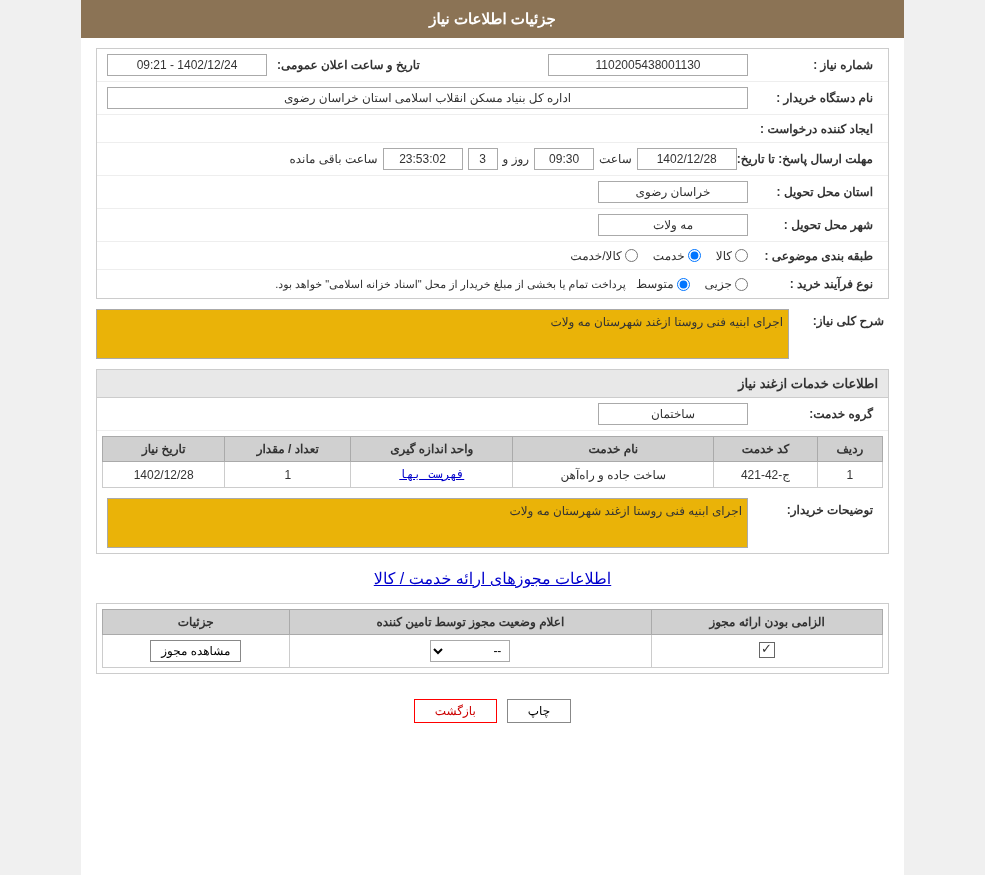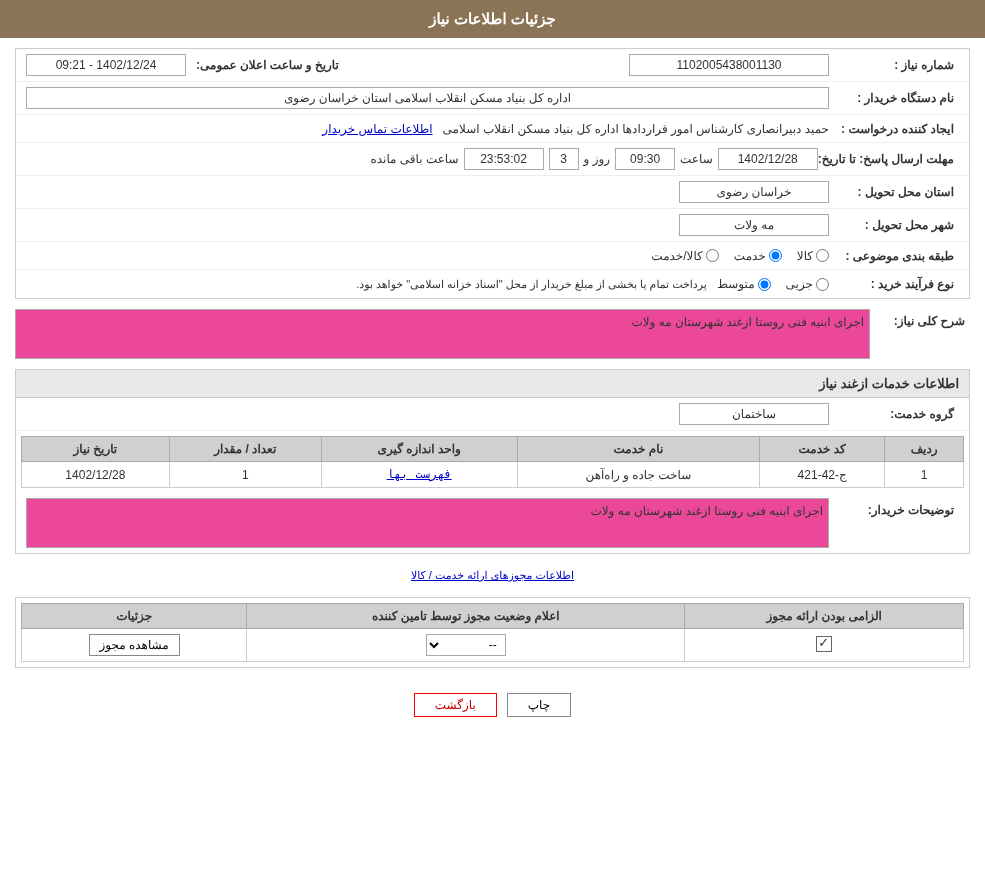--- a/index.html
+++ b/index.html
@@ -4,21 +4,21 @@
   <style>
     * { box-sizing: border-box; margin: 0; padding: 0; }
     body {
       font-family: Tahoma, Arial, sans-serif;
       font-size: 12px;
       background: #f0f0f0;
       direction: rtl;
       color: #333;
     }
     .page-wrapper {
-      width: 985px;
+      width: 823px;
       margin: 0 auto;
       background: #fff;
       min-height: 875px;
     }
     .header-bar {
       background: #8B7355;
       color: #fff;
       text-align: center;
       padding: 10px;
       font-size: 15px;
@@ -103,38 +103,38 @@
     }
     table td {
       border: 1px solid #ccc;
       padding: 5px;
       text-align: center;
     }
     .text-area-box {
       border: 1px solid #aaa;
       min-height: 50px;
       padding: 5px;
-      background: #ec4899;
+      background: #eab308;
       width: 100%;
     }
     .buyer-notes {
       display: flex;
       align-items: flex-start;
       padding: 5px 10px;
     }
     .buyer-notes .label {
       padding-top: 5px;
     }
     .bottom-link {
       color: #0000cc;
       text-decoration: underline;
       padding: 5px 10px;
       display: block;
       text-align: center;
-      font-size: 11px;
+      font-size: 16px;
     }
     .licenses-section {
       margin-top: 10px;
     }
     .licenses-table th, .licenses-table td {
       font-size: 12px;
     }
     .btn {
       padding: 4px 20px;
       font-size: 12px;
@@ -188,25 +188,20 @@
         <span class="value-box" style="min-width:160px; justify-content:center;">1402/12/24 - 09:21</span>
       </div>
 
       <div class="info-row">
         <span class="label">نام دستگاه خریدار :</span>
         <span class="value-box" style="flex:1; justify-content:center;">اداره کل بنیاد مسکن انقلاب اسلامی استان خراسان رضوی</span>
       </div>
 
       <div class="info-row">
         <span class="label">ایجاد کننده درخواست :</span>
-        <span style="flex:1;">
-          <span>حمید دبیرانصاری کارشناس امور قراردادها اداره کل بنیاد مسکن انقلاب اسلامی</span>
-          &nbsp;
-          <span class="link-blue">اطلاعات تماس خریدار</span>
-        </span>
       </div>
 
       <div class="info-row">
         <span class="label">مهلت ارسال پاسخ: تا تاریخ:</span>
         <div class="date-group">
           <span class="value-box" style="min-width:100px; justify-content:center;">1402/12/28</span>
           <span>ساعت</span>
           <span class="value-box" style="min-width:60px; justify-content:center;">09:30</span>
           <span>روز و</span>
           <span class="value-box" style="min-width:30px; justify-content:center;">3</span>

